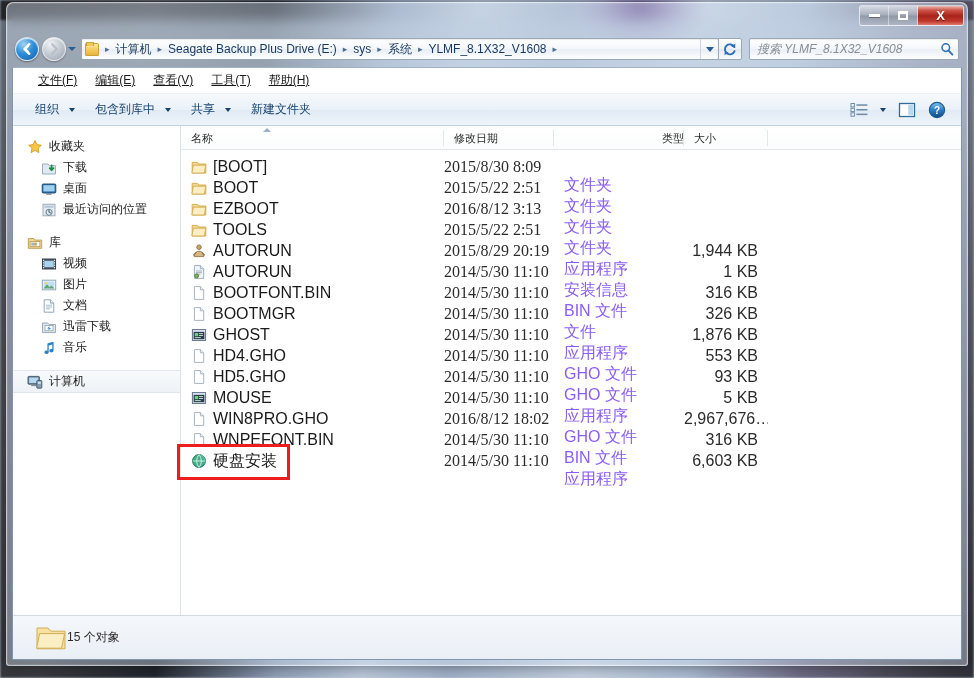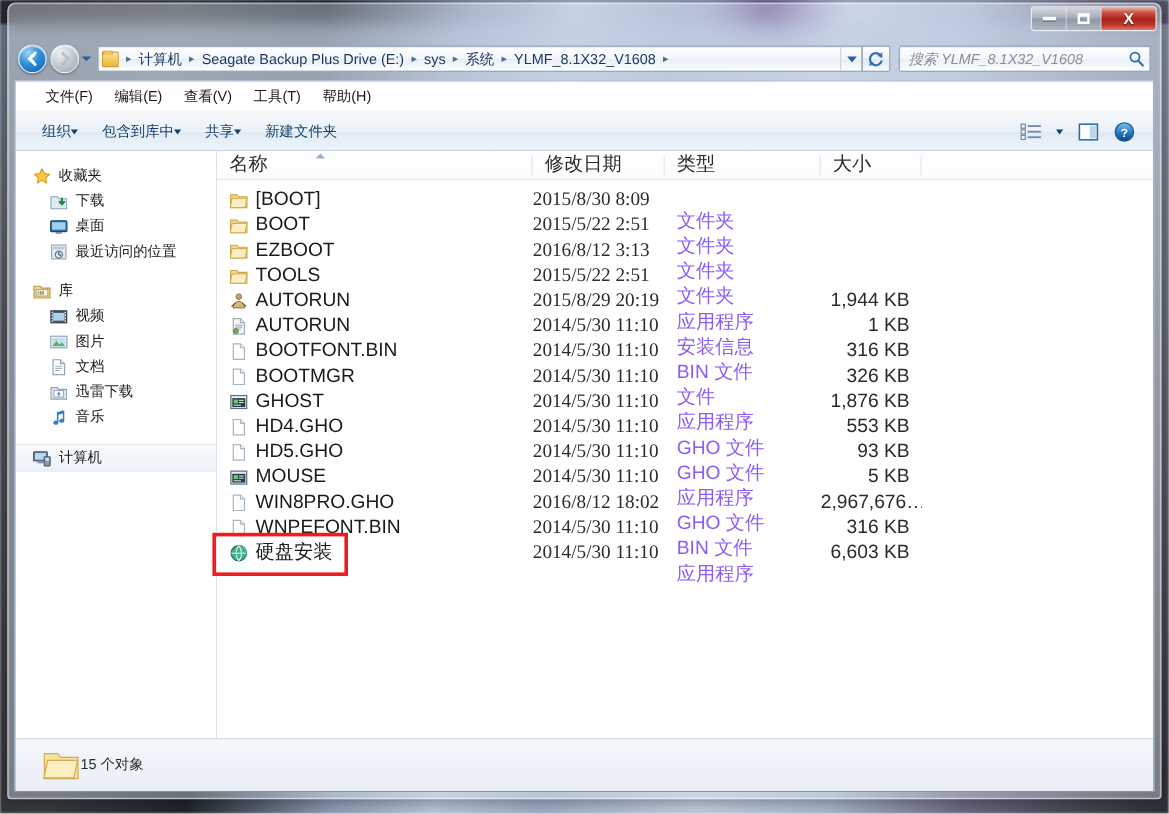--- a/index.html
+++ b/index.html
@@ -178,33 +178,33 @@
   }
   
   .menubar {
     height: 26px; flex: 0 0 auto;
     display:flex; align-items:center;
     padding-left: 16px;
     background: #fff;
     font-size: 12px; color: #1a1a1a;
     border-bottom: 1px solid #f1f1f1;
   }
-  .menuitem { padding: 3px 9px; cursor: default; }
+  .menuitem { padding: 3px 9px; cursor: default; text-decoration: underline; }
 
   
   .toolbar {
     height: 32px; flex: 0 0 auto;
     display:flex; align-items:center;
     padding: 0 6px 0 12px;
     background: linear-gradient(180deg,#f6f9fc 0%,#eaf1f8 50%,#e0eaf4 51%,#eef4fa 100%);
     border-bottom: 1px solid #c3d2e0;
     font-size: 12px; color: #16416c;
   }
   .tbitem {
-    display:flex; align-items:center; gap:0;
+    display:flex; align-items:center; gap:10px;
     padding: 4px 10px; border-radius: 3px; cursor: default;
     white-space: nowrap;
   }
   .tbcaret { width:0;height:0;border-left:3.5px solid transparent;border-right:3.5px solid transparent;border-top:4px solid #16416c; }
   .tb-right { margin-left:auto; display:flex; align-items:center; gap: 2px; padding-right: 4px; }
   .tb-icon { width: 28px; height: 24px; display:flex;align-items:center;justify-content:center; border-radius:3px; cursor:default; }
 
   
   .split { flex: 1 1 auto; display: flex; min-height: 0; }
   .sidebar {
@@ -229,30 +229,30 @@
   }
   .navicon { width: 16px; height: 16px; flex:0 0 auto; display:block; }
 
   
   .listpane { flex: 1 1 auto; display:flex; flex-direction:column; background:#fff; min-width:0; }
   .colheader {
     height: 24px; flex: 0 0 auto;
     display:flex; align-items:center;
     background: linear-gradient(180deg,#ffffff 0%,#fbfcfd 100%);
     border-bottom: 1px solid #e3e8ed;
-    font-size: 16px; color: #2b2b2b;
+    font-size: 11px; color: #2b2b2b;
     position: relative;
   }
   .col { padding-left: 10px; position: relative; height: 24px; line-height: 24px; }
   .col::after {
     content:""; position:absolute; right:0; top:4px; bottom:4px; width:1px; background:#e1e6ec;
   }
   .col-name { flex: 0 0 263px; }
   .col-date { flex: 0 0 110px; font-family: Liberation Serif, serif; }
-  .col-type { flex: 0 0 130px; }
+  .col-type { flex: 0 0 130px; text-align: right; }
   .col-size { flex: 0 0 84px; }
   .sortmark {
     position:absolute; left: 82px; top: 2px;
     width:0;height:0;border-left:4px solid transparent;border-right:4px solid transparent;border-bottom:4px solid #9bb0c4;
   }
   .rows { flex: 1 1 auto; overflow: hidden; padding-top: 6px; }
   .frow {
     display: flex; align-items: center;
     height: 21px;
     font-size: 16px; color: #1a1a1a;

